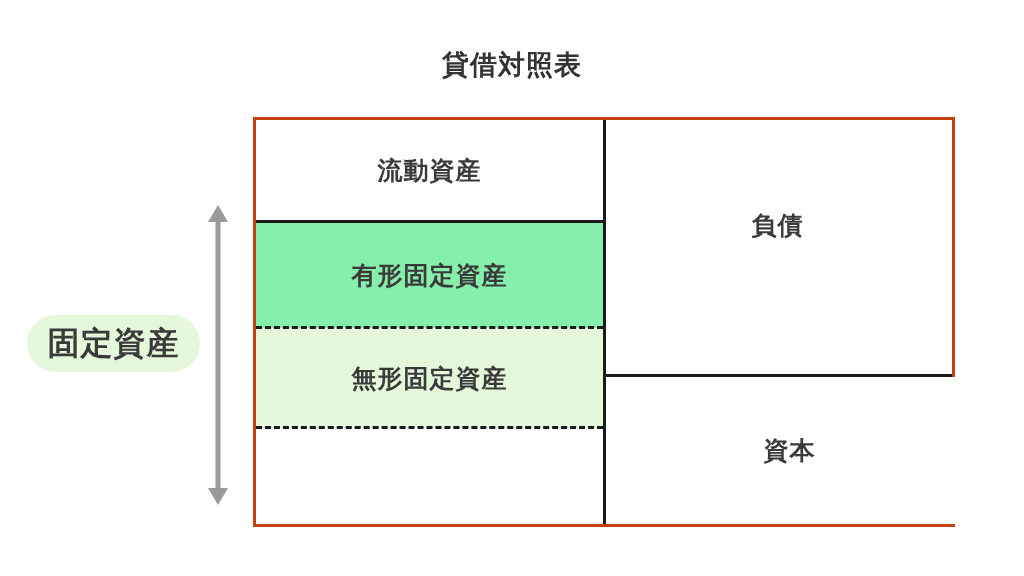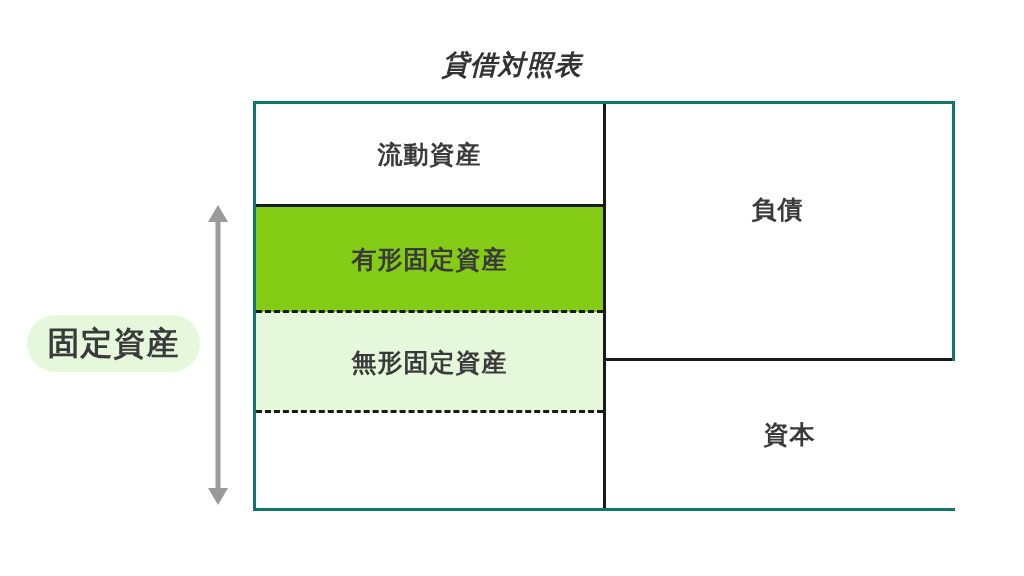--- a/index.html
+++ b/index.html
@@ -26,32 +26,31 @@
     position: absolute;
     left: 0;
     top: 48px;
     width: 1024px;
     text-align: center;
     font-size: 27px;
     font-weight: bold;
     letter-spacing: 1px;
     color: #333333;
     line-height: 34px;
-    font-style: italic;
   }
 
   
   .bs-table {
     position: absolute;
     left: 253px;
-    top: 101px;
+    top: 117px;
     width: 702px;   
     height: 410px;  
     box-sizing: border-box;
-    border: 3px solid #0f766e;
+    border: 3px solid #c2410c;
   }
 
   
   .col-assets {
     position: absolute;
     left: 0;
     top: 0;
     width: 347px;  
     height: 100%;
     box-sizing: border-box;
@@ -84,21 +83,21 @@
     justify-content: center;
     font-size: 25px;
     font-weight: bold;
     color: #3a3a3a;
     letter-spacing: 1px;
     text-align: center;
   }
 
   
   .cell-current      { top: 0px;   height: 100px; background: #ffffff; }
-  .cell-tangible     { top: 103px; height: 105px; background: #84cc16; }
+  .cell-tangible     { top: 103px; height: 105px; background: #86efac; }
   .cell-intangible   { top: 208px; height: 100px; background: #e6f8dc; }
   .cell-investments  { top: 308px; height: 96px;  background: #e6f8dc; }
 
   
   .rule-solid {
     position: absolute;
     left: 0;
     top: 100px;
     width: 100%;
     height: 3px;

